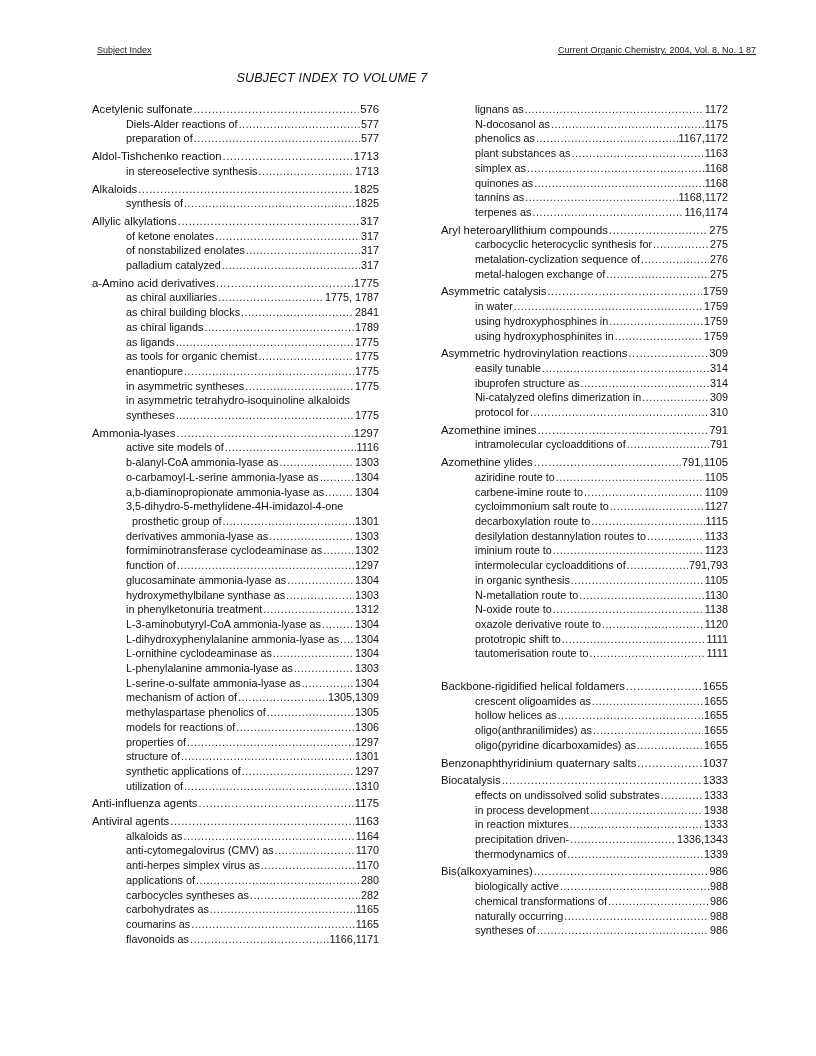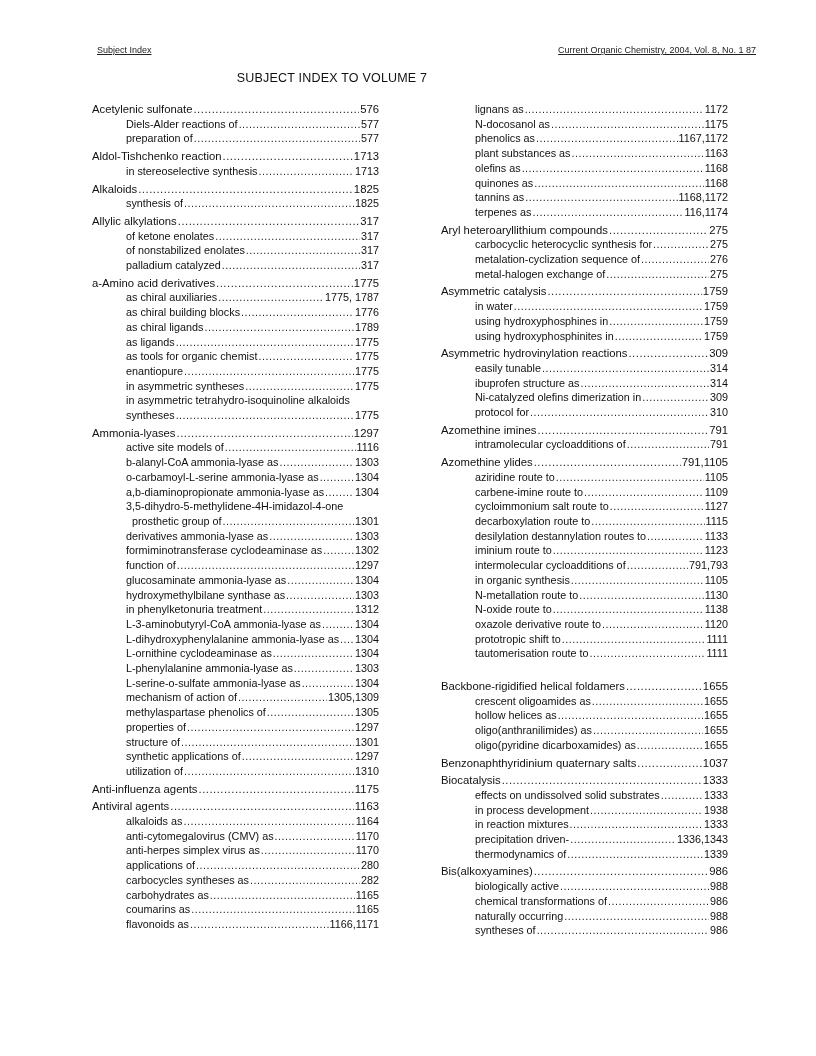--- a/index.html
+++ b/index.html
@@ -2,21 +2,21 @@
 <html><head>
 <meta charset="utf-8">
 <style>
   html, body { margin: 0; padding: 0; background: #ffffff; }
   body { width: 816px; height: 1056px; position: relative; overflow: hidden;
          font-family: "Liberation Sans", sans-serif; color: #111; }
   .running-head { position: absolute; top: 45px; font-size: 9px; color: #222; text-decoration: underline; }
   .rh-left { left: 97px; }
   .rh-right { right: 60px; }
   .page-title { position: absolute; top: 71px; left: 0; width: 664px; text-align: center;
-                font-size: 12.5px; letter-spacing: 0.2px; }
+                font-size: 12.5px; letter-spacing: 0.2px; font-style: italic; }
   .column { position: absolute; top: 102px; width: 287px; }
   .col-left { left: 92px; }
   .col-right { left: 441px; }
   .entry { margin-bottom: 3px; }
   .entry.gap-large { margin-top: 18px; }
   .line { display: flex; align-items: baseline; font-size: 11px; line-height: 14.7px;
           white-space: nowrap; }
   .line.main { font-size: 11.3px; }
   .line.sub { padding-left: 34px; font-size: 10.8px; }
   .line.sub.cont { padding-left: 40px; }
@@ -104,21 +104,21 @@
         <span class="pg">1775</span>
       </div>
       <div class="line sub">
         <span class="txt">as chiral auxiliaries</span>
         <span class="leader"></span>
         <span class="pg">1775, 1787</span>
       </div>
       <div class="line sub">
         <span class="txt">as chiral building blocks</span>
         <span class="leader"></span>
-        <span class="pg">1776</span>
+        <span class="pg">2841</span>
       </div>
       <div class="line sub">
         <span class="txt">as chiral ligands</span>
         <span class="leader"></span>
         <span class="pg">1789</span>
       </div>
       <div class="line sub">
         <span class="txt">as ligands</span>
         <span class="leader"></span>
         <span class="pg">1775</span>
@@ -244,20 +244,25 @@
         <span class="txt">mechanism of action of</span>
         <span class="leader"></span>
         <span class="pg">1305,1309</span>
       </div>
       <div class="line sub">
         <span class="txt">methylaspartase phenolics of</span>
         <span class="leader"></span>
         <span class="pg">1305</span>
       </div>
       <div class="line sub">
+        <span class="txt">models for reactions of</span>
+        <span class="leader"></span>
+        <span class="pg">1306</span>
+      </div>
+      <div class="line sub">
         <span class="txt">properties of</span>
         <span class="leader"></span>
         <span class="pg">1297</span>
       </div>
       <div class="line sub">
         <span class="txt">structure of</span>
         <span class="leader"></span>
         <span class="pg">1301</span>
       </div>
       <div class="line sub">
@@ -342,21 +347,21 @@
         <span class="txt">phenolics as</span>
         <span class="leader"></span>
         <span class="pg">1167,1172</span>
       </div>
       <div class="line sub">
         <span class="txt">plant substances as</span>
         <span class="leader"></span>
         <span class="pg">1163</span>
       </div>
       <div class="line sub">
-        <span class="txt">olefins as</span>
+        <span class="txt">simplex as</span>
         <span class="leader"></span>
         <span class="pg">1168</span>
       </div>
       <div class="line sub">
         <span class="txt">quinones as</span>
         <span class="leader"></span>
         <span class="pg">1168</span>
       </div>
       <div class="line sub">
         <span class="txt">tannins as</span>

